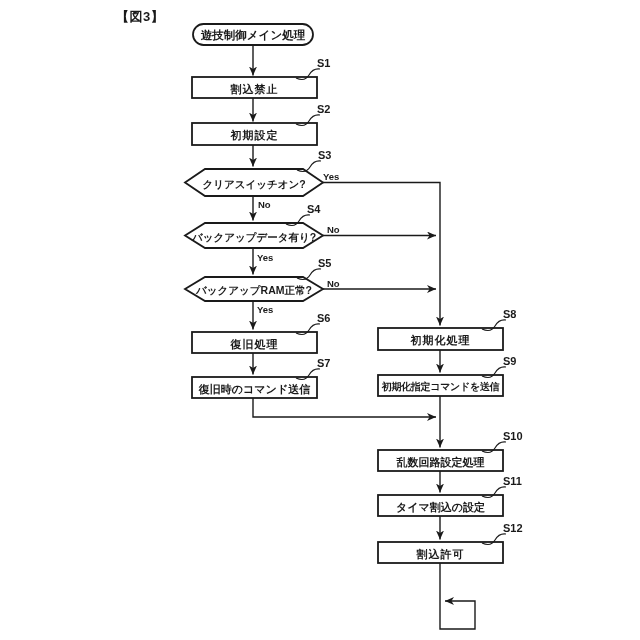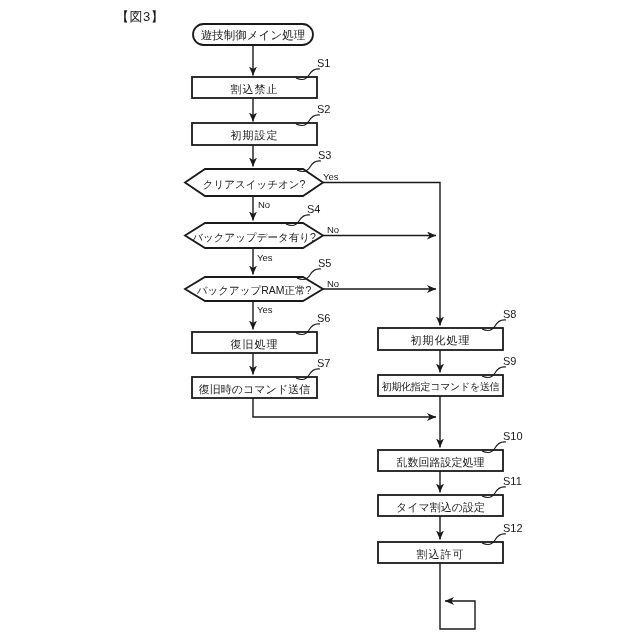--- a/index.html
+++ b/index.html
@@ -1,17 +1,17 @@
 <!DOCTYPE html>
 <html style="--ink: #1a1a1a; --paper: #ffffff;"><head>
 <meta charset="utf-8">
 <style>
   :root { --ink:#1a1a1a; --paper:#ffffff; }
   html,body { margin:0; padding:0; background:var(--paper); }
-  .stage { position:relative; width:640px; height:640px; background:var(--paper); overflow:hidden; }
+  .stage { position:relative; width:640px; height:640px; background:var(--paper); overflow:hidden;font-weight:bold; }
   svg { position:absolute; left:0; top:0; }
   text { fill:var(--ink); font-family:"Liberation Sans","DejaVu Sans",sans-serif; }
   .shape  { fill:var(--paper); stroke:var(--ink); stroke-width:1.8; }
   .edge   { fill:none; stroke:var(--ink); stroke-width:1.4; }
   .leader { fill:none; stroke:var(--ink); stroke-width:1.1; }
   .t-title { font-size:13px; letter-spacing:0.5px; }
   .t-node  { font-size:11px; letter-spacing:1px; }
   .t-oval  { font-size:11.5px; }
   .t-long  { font-size:11px; letter-spacing:0px; }
   .t-xlong { font-size:10px; letter-spacing:-0.3px; }

